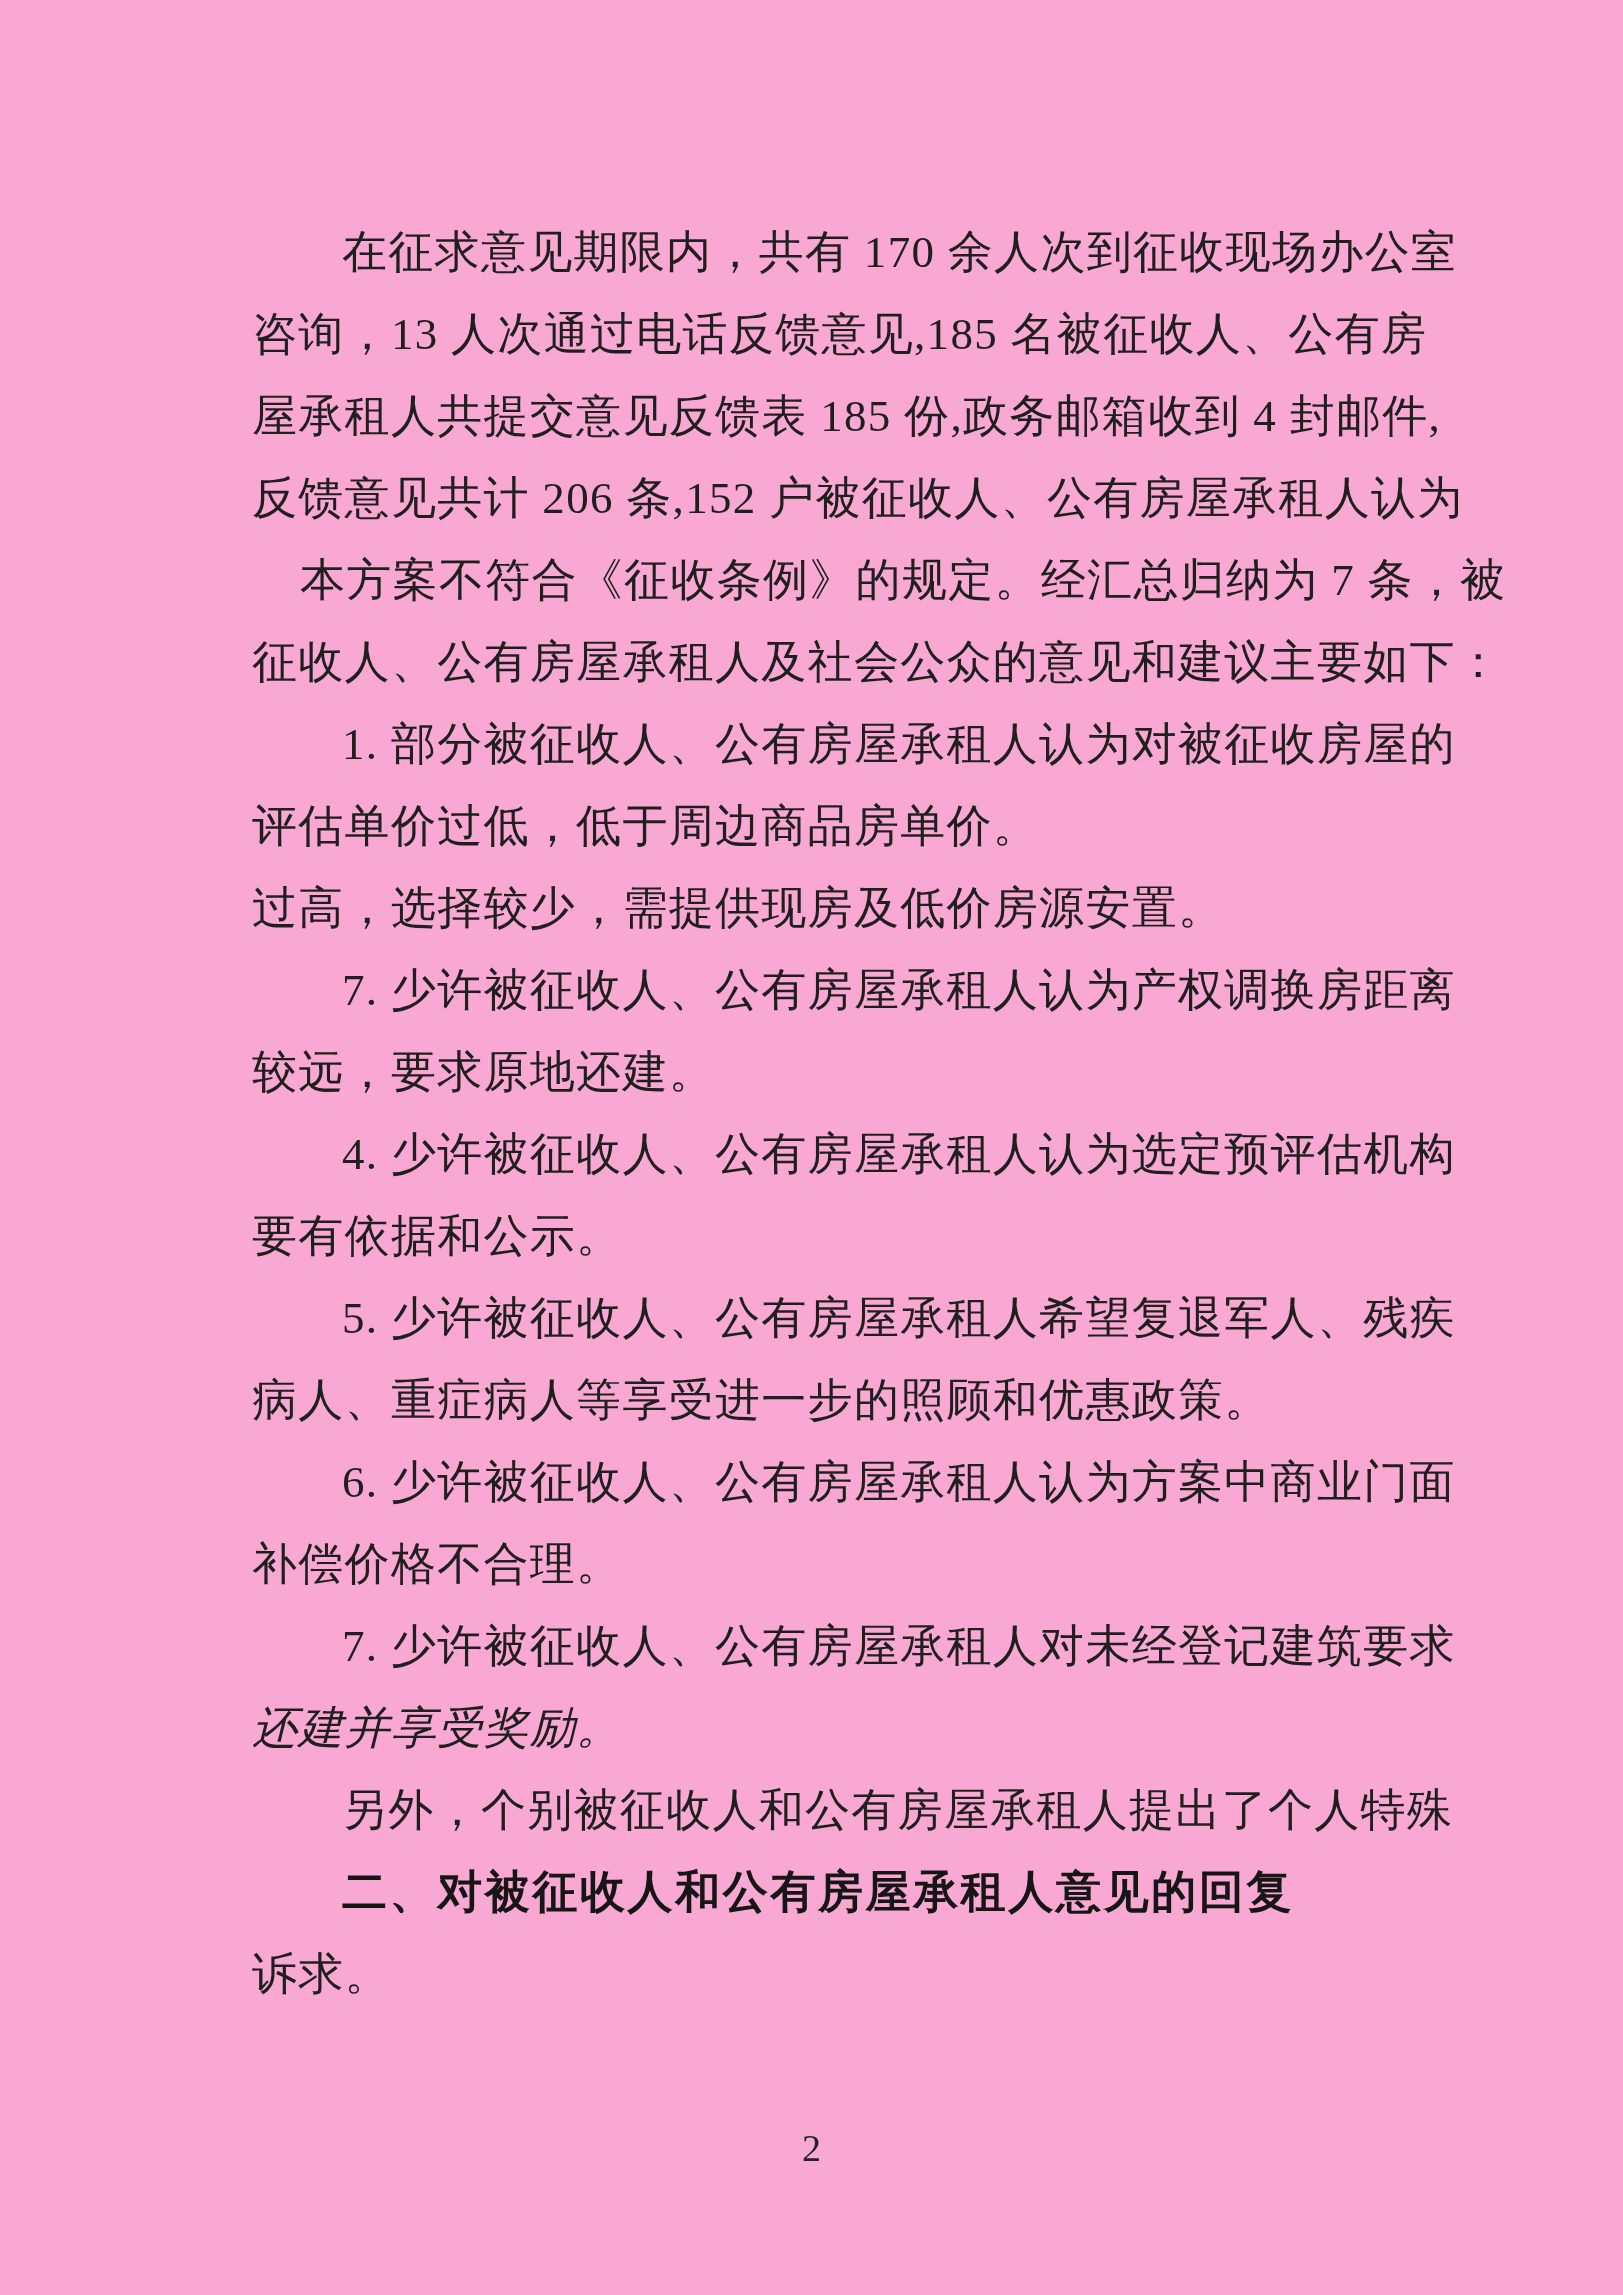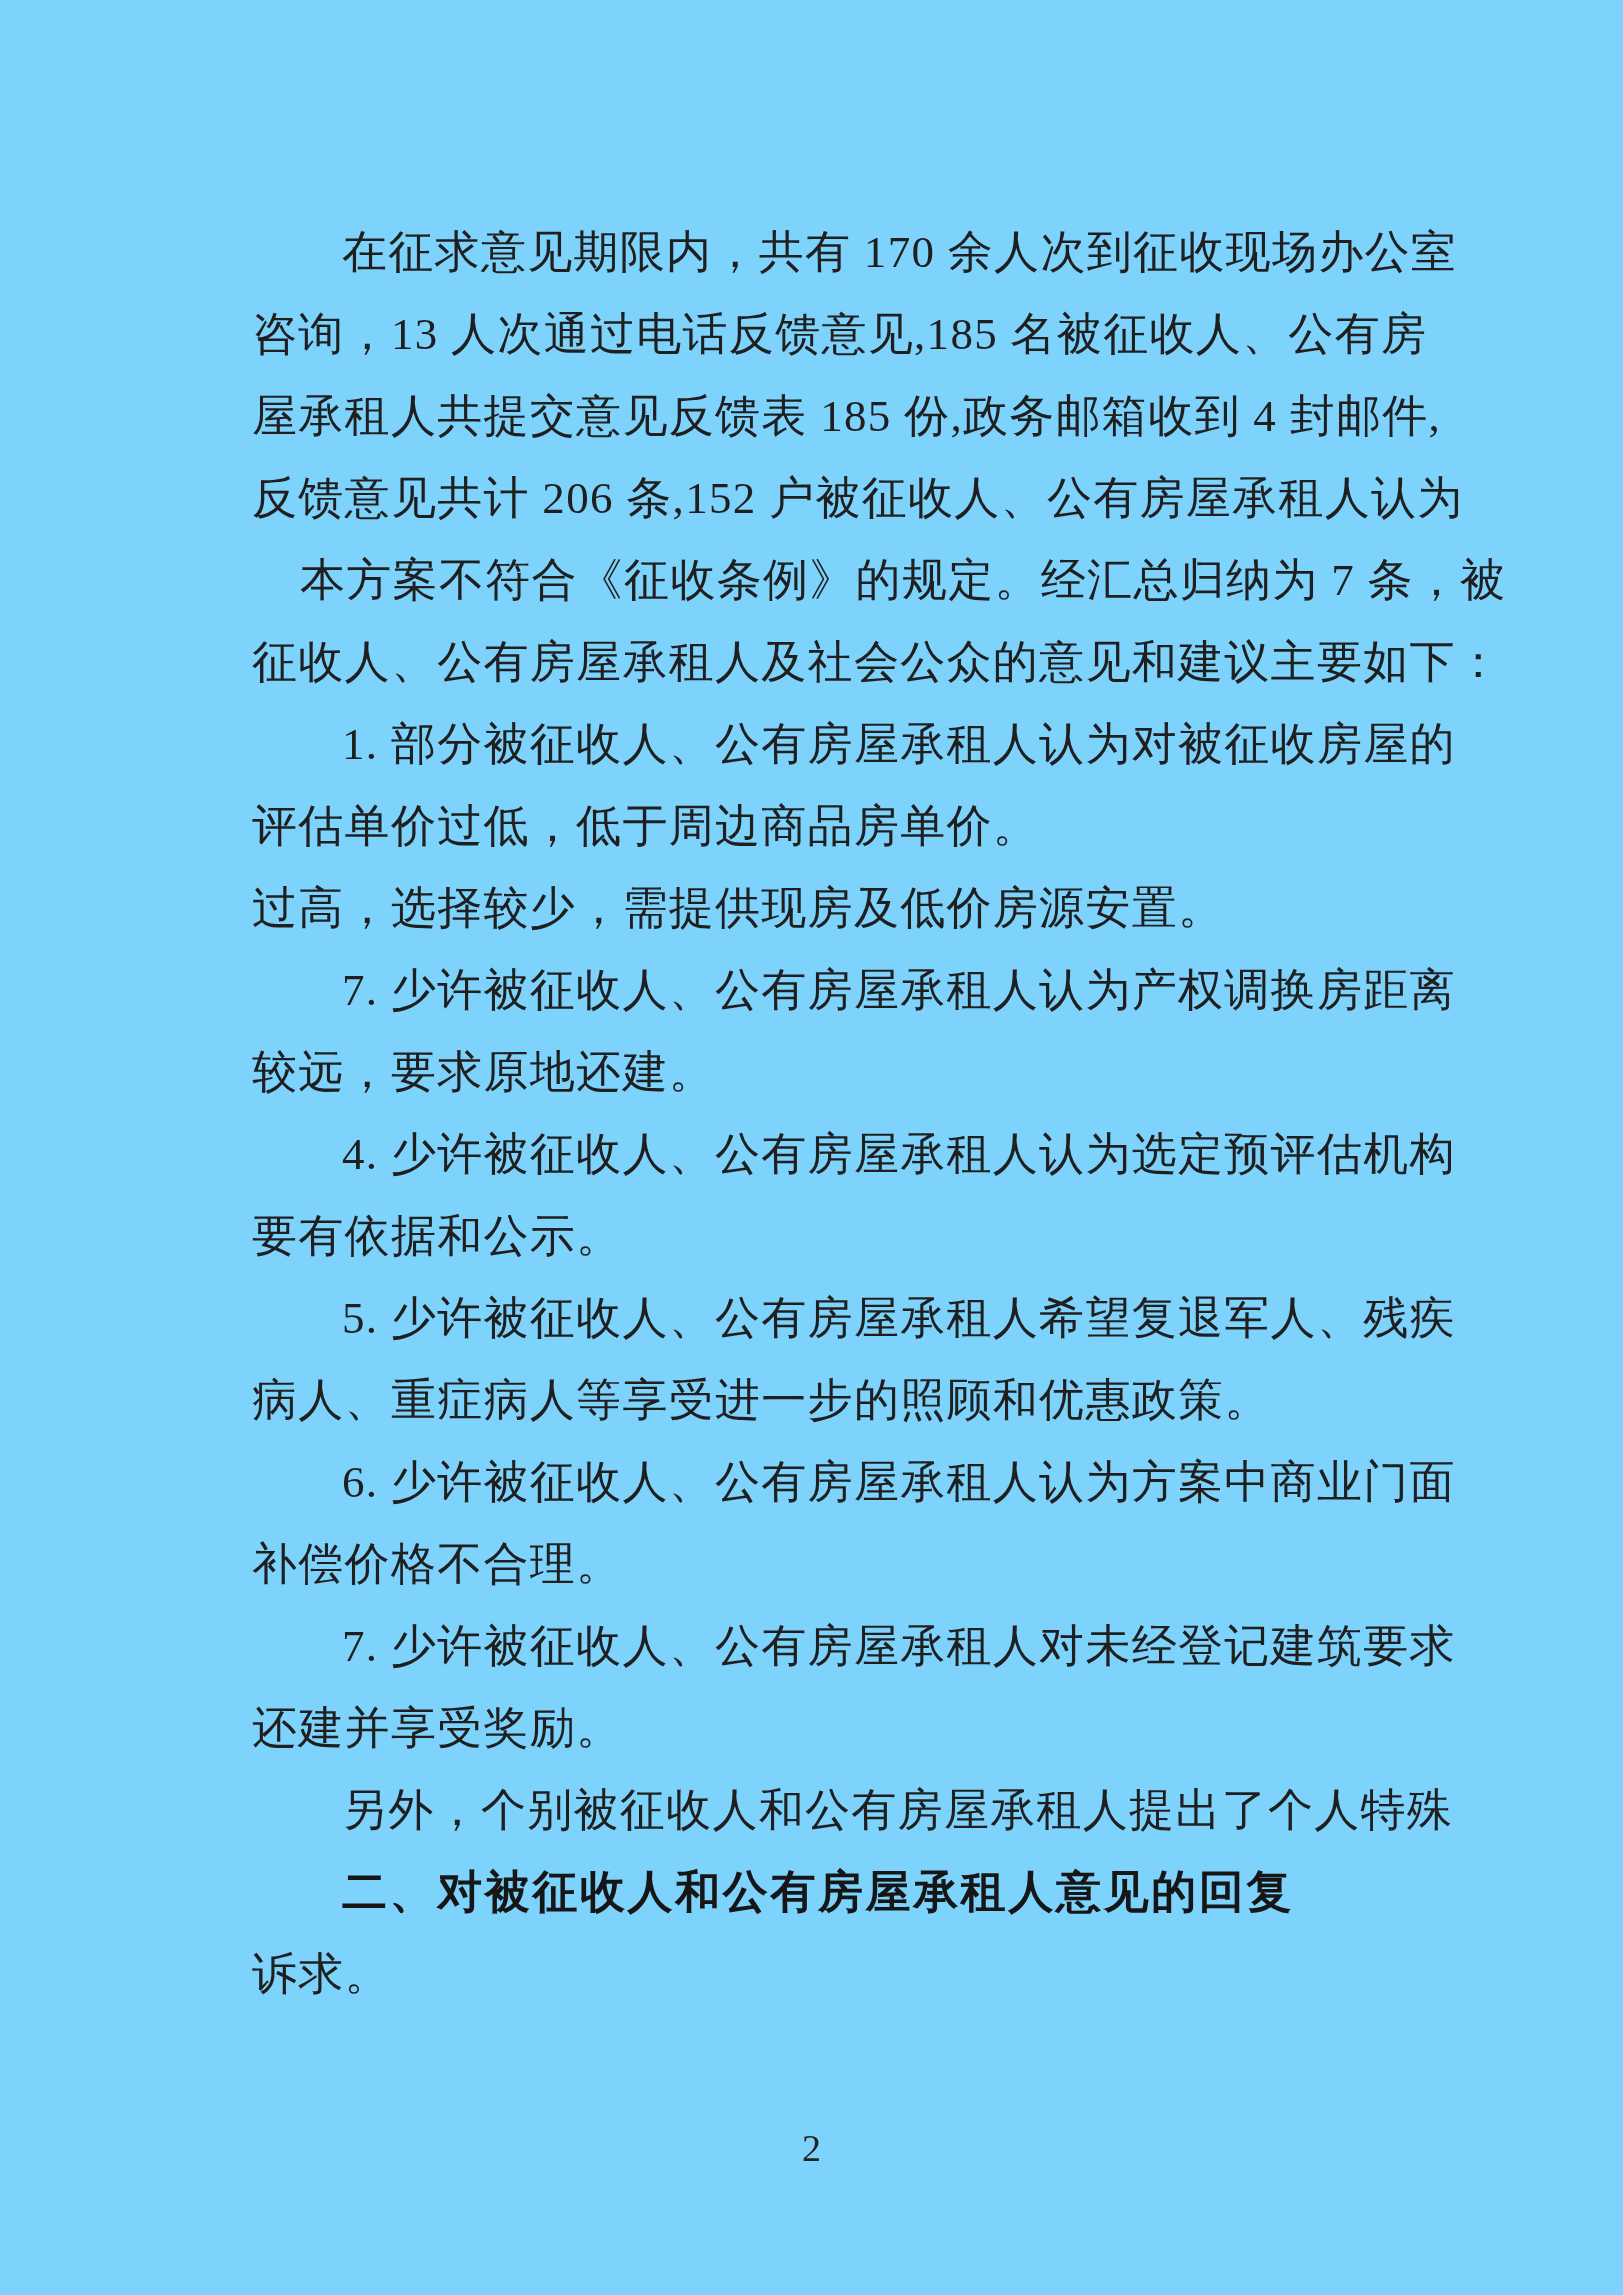--- a/index.html
+++ b/index.html
@@ -47,40 +47,40 @@
     text-align: center;
     font-size: 38px;
     line-height: 39px;
     color: #222222;
     font-family: "Liberation Serif", serif;
   }
 </style>
 </head>
 <body>
 
-<div class="page" style="background: #7dd3fc;">
+<div class="page" style="background: #f9a8d4;">
   <div class="text-block" id="text-block">
       <div class="line indent" style="color: rgb(31, 31, 31);">在征求意见期限内，共有 170 余人次到征收现场办公室</div>
       <div class="line" style="color: rgb(31, 31, 31);">咨询，13 人次通过电话反馈意见,185 名被征收人、公有房</div>
       <div class="line" style="color: rgb(31, 31, 31);">屋承租人共提交意见反馈表 185 份,政务邮箱收到 4 封邮件,</div>
       <div class="line" style="color: rgb(31, 31, 31);">反馈意见共计 206 条,152 户被征收人、公有房屋承租人认为</div>
       <div class="line" style="color: rgb(31, 31, 31); margin-left: 48px;">本方案不符合《征收条例》的规定。经汇总归纳为 7 条，被</div>
       <div class="line" style="color: rgb(31, 31, 31);">征收人、公有房屋承租人及社会公众的意见和建议主要如下：</div>
       <div class="line indent" style="color: rgb(31, 31, 31);">1. 部分被征收人、公有房屋承租人认为对被征收房屋的</div>
       <div class="line" style="color: rgb(31, 31, 31);">评估单价过低，低于周边商品房单价。</div>
       <div class="line" style="color: rgb(31, 31, 31);">过高，选择较少，需提供现房及低价房源安置。</div>
       <div class="line indent" style="color: rgb(31, 31, 31);">7. 少许被征收人、公有房屋承租人认为产权调换房距离</div>
       <div class="line" style="color: rgb(31, 31, 31);">较远，要求原地还建。</div>
       <div class="line indent" style="color: rgb(31, 31, 31);">4. 少许被征收人、公有房屋承租人认为选定预评估机构</div>
       <div class="line" style="color: rgb(31, 31, 31);">要有依据和公示。</div>
       <div class="line indent" style="color: rgb(31, 31, 31);">5. 少许被征收人、公有房屋承租人希望复退军人、残疾</div>
       <div class="line" style="color: rgb(31, 31, 31);">病人、重症病人等享受进一步的照顾和优惠政策。</div>
       <div class="line indent" style="color: rgb(31, 31, 31);">6. 少许被征收人、公有房屋承租人认为方案中商业门面</div>
       <div class="line" style="color: rgb(31, 31, 31);">补偿价格不合理。</div>
       <div class="line indent" style="color: rgb(31, 31, 31);">7. 少许被征收人、公有房屋承租人对未经登记建筑要求</div>
-      <div class="line" style="color: rgb(31, 31, 31);">还建并享受奖励。</div>
+      <div class="line" style="color: rgb(31, 31, 31); font-style: italic;">还建并享受奖励。</div>
       <div class="line indent" style="color: rgb(31, 31, 31);">另外，个别被征收人和公有房屋承租人提出了个人特殊</div>
       <div class="line indent bold" style="color: rgb(22, 22, 22);">二、对被征收人和公有房屋承租人意见的回复</div>
       <div class="line" style="color: rgb(31, 31, 31);">诉求。</div>
     </div>
   <div class="page-number">2</div>
 </div>
 
 
 </body></html>

